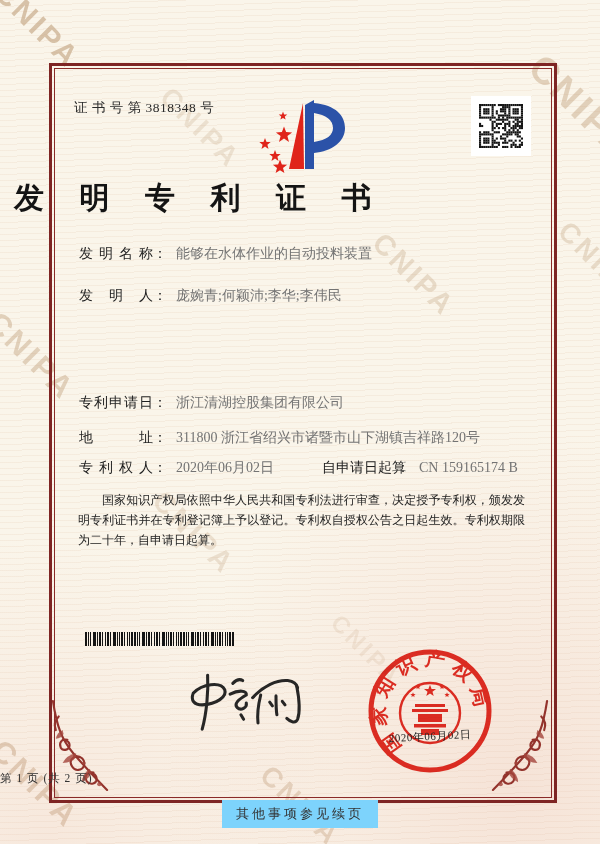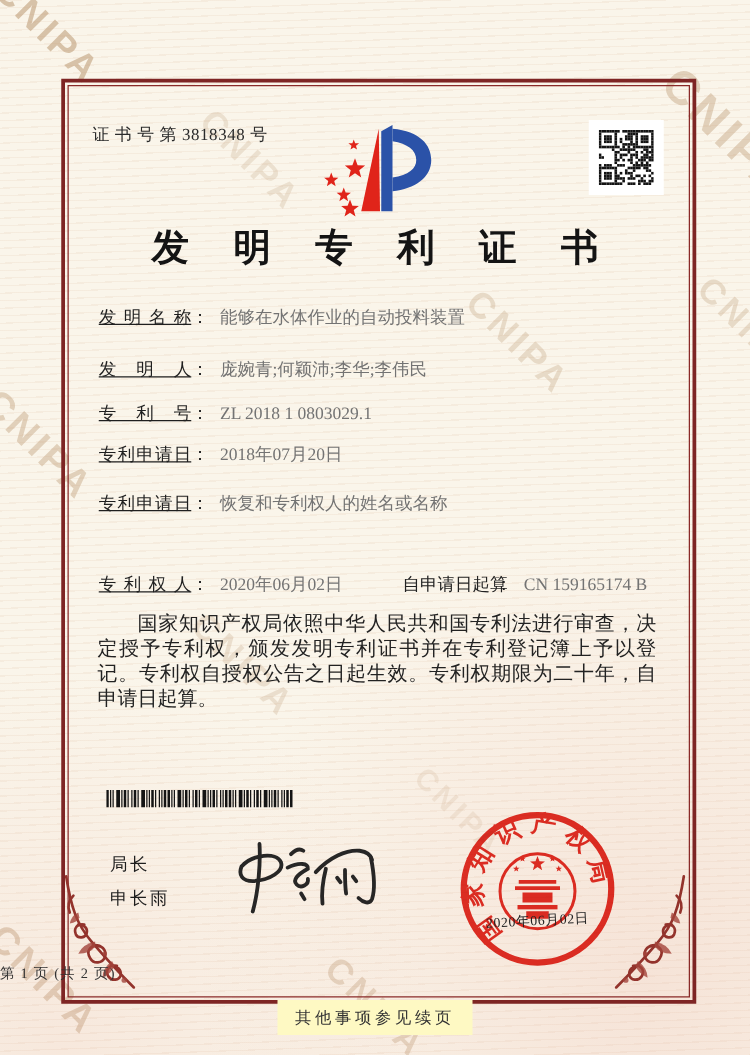--- a/index.html
+++ b/index.html
@@ -15,46 +15,46 @@
   .wm{position:absolute;z-index:1;font-family:"Liberation Sans","DejaVu Sans",sans-serif;
       font-weight:bold;color:#a87d4e;letter-spacing:3px;white-space:nowrap;
       transform:rotate(45deg);}
   .frame{position:absolute;left:49px;top:63px;width:502px;height:734px;z-index:3;
          border:3px solid #7e2524;}
   .frame-inner{position:absolute;inset:2px;border:1px solid #8a2a28;}
   .certno{position:absolute;left:74px;top:99px;z-index:3;font-size:13.5px;letter-spacing:.5px;color:#2a2a2a;}
   .qrbox{position:absolute;left:471px;top:96px;width:60px;height:60px;background:#fff;z-index:3;}
   .qrbox svg{position:absolute;left:8px;top:8px;}
   .logo{position:absolute;left:252px;top:97px;z-index:3;}
-  .title{position:absolute;left:0;top:178px;width:600px;z-index:3;text-align:center;
+  .title{position:absolute;left:0;top:178px;width:600px;z-index:3;text-align:left;
          font-size:30px;font-weight:600;letter-spacing:14px;text-indent:14px;color:#141414;}
   .row{position:absolute;left:79px;z-index:3;font-size:14px;white-space:nowrap;color:#222;}
-  .lbl{display:inline-block;width:74px;text-align:justify;text-align-last:justify;color:#1f1f1f;text-decoration:underline;}
+  .lbl{display:inline-block;width:74px;text-align:justify;text-align-last:justify;color:#1f1f1f;}
   .colon{display:inline-block;margin-right:9px;}
   .val{color:#737373;}
   .val-fixed{display:inline-block;width:146px;}
   .lbl2{display:inline-block;width:74px;margin-left:0;text-align:justify;text-align-last:justify;}
-  .paras{position:absolute;left:78px;top:490px;width:447px;z-index:3;font-size:16px;
+  .paras{position:absolute;left:78px;top:490px;width:447px;z-index:3;font-size:12px;
          line-height:20px;text-align:justify;color:#222;}
   .paras p{margin:0;text-indent:2em;}
   .barcode{position:absolute;left:85px;top:632px;z-index:3;}
   .director{position:absolute;left:88px;top:683px;z-index:3;font-size:14px;letter-spacing:2px;color:#1e1e1e;}
   .director .name{margin-top:9px;}
   .signature{position:absolute;left:173px;top:650px;z-index:4;}
   .seal{position:absolute;left:366px;top:647px;width:128px;height:128px;z-index:6;
         mix-blend-mode:multiply;opacity:.95;}
   .seal-date{position:absolute;left:366px;top:729px;width:128px;z-index:7;text-align:center;
              font-size:11px;letter-spacing:.5px;color:#222;transform:rotate(-3deg);}
   .pagenum{position:absolute;left:0;top:771px;width:600px;z-index:3;text-align:left;
            font-size:11.5px;letter-spacing:1px;color:#333;}
   .ornament{position:absolute;z-index:3;}
   .orn-left{left:51px;top:696px;}
   .orn-right{left:491px;top:696px;transform:scaleX(-1);}
   .chip{position:absolute;left:50%;top:800px;transform:translateX(-50%);z-index:4;
-        background:#fef9c3;padding:5px 14px;font-size:13px;letter-spacing:3px;color:#333;}
+        background:#7dd3fc;padding:5px 14px;font-size:13px;letter-spacing:3px;color:#333;}
 </style>
 </head>
 <body>
 
 <div class="page">
 
   <span class="wm" style="left:-16px;top:8px;font-size:30px;opacity:.42;">CNIPA</span>
   <span class="wm" style="left:150px;top:112px;font-size:28px;opacity:.17;">CNIPA</span>
   <span class="wm" style="left:516px;top:86px;font-size:38px;opacity:.30;">CNIPA</span>
   <span class="wm" style="left:548px;top:246px;font-size:28px;opacity:.22;">CNIPA</span>
@@ -332,28 +332,25 @@
   </svg>
 
   <div class="title">发 明 专 利 证 书</div>
 
   <div class="row" style="top:245px;">
     <span class="lbl">发明名称</span><span class="colon">：</span><span class="val">能够在水体作业的自动投料装置</span>
   </div>
   <div class="row" style="top:287px;">
     <span class="lbl">发明人</span><span class="colon">：</span><span class="val">庞婉青;何颖沛;李华;李伟民</span>
   </div>
-  <div class="row" style="top:322px;">
-    <span class="lbl">专利号</span><span class="colon">：</span><span class="val">ZL 2018 1 0803029.1</span>
-  </div>
-  <div class="row" style="top:355px;">
-    <span class="lbl">专利申请日</span><span class="colon">：</span><span class="val">2018年07月20日</span>
-  </div>
   <div class="row" style="top:394px;">
-    <span class="lbl">专利申请日</span><span class="colon">：</span><span class="val">恢复和专利权人的姓名或名称</span>
+    <span class="lbl">专利申请日</span><span class="colon">：</span><span class="val">浙江清湖控股集团有限公司</span>
+  </div>
+  <div class="row" style="top:429px;">
+    <span class="lbl">地址</span><span class="colon">：</span><span class="val">311800 浙江省绍兴市诸暨市山下湖镇吉祥路120号</span>
   </div>
   <div class="row" style="top:459px;">
     <span class="lbl">专利权人</span><span class="colon">：</span><span class="val val-fixed">2020年06月02日</span><span class="lbl2">自申请日起算</span><span class="colon">：</span><span class="val">CN 159165174 B</span>
   </div>
 
   <div class="paras">
     <p>国家知识产权局依照中华人民共和国专利法进行审查，决定授予专利权，颁发发明专利证书并在专利登记簿上予以登记。专利权自授权公告之日起生效。专利权期限为二十年，自申请日起算。</p>
   </div>
 
   <svg class="barcode" width="153" height="14" viewBox="0 0 153 14">
@@ -409,24 +406,20 @@
         <rect x="132" y="0" width="1" height="14"></rect>
         <rect x="134" y="0" width="2" height="14"></rect>
         <rect x="137" y="0" width="1" height="14"></rect>
         <rect x="140" y="0" width="1" height="14"></rect>
         <rect x="142" y="0" width="1" height="14"></rect>
         <rect x="144" y="0" width="2" height="14"></rect>
         <rect x="147" y="0" width="2" height="14"></rect>
       </g>
   </svg>
 
-  <div class="director">
-    <div>局长</div>
-    <div class="name">申长雨</div>
-  </div>
 
   <svg class="signature" width="152" height="90" viewBox="0 0 160 100">
     <g fill="none" stroke="#161616" stroke-width="3.4" stroke-linecap="round" opacity=".92">
       <path d="M18,48 C28,37 49,35 53,44 C56,52 44,60 28,61 C19,61 15,56 18,48"></path>
       <path d="M34,28 C35,45 33,70 28,88"></path>
       <path d="M62,37 C66,33 70,32 73,34"></path>
       <path d="M59,49 C69,44 78,45 77,50 C68,55 63,60 67,64 C71,68 78,64 77,59"></path>
       <path d="M71,72 L74,77"></path>
       <path d="M84,53 C96,40 111,33 123,34 C130,35 133,38 134,42"></path>
       <path d="M133,40 C136,55 137,68 134,77 C132,82 126,80 122,76"></path>

